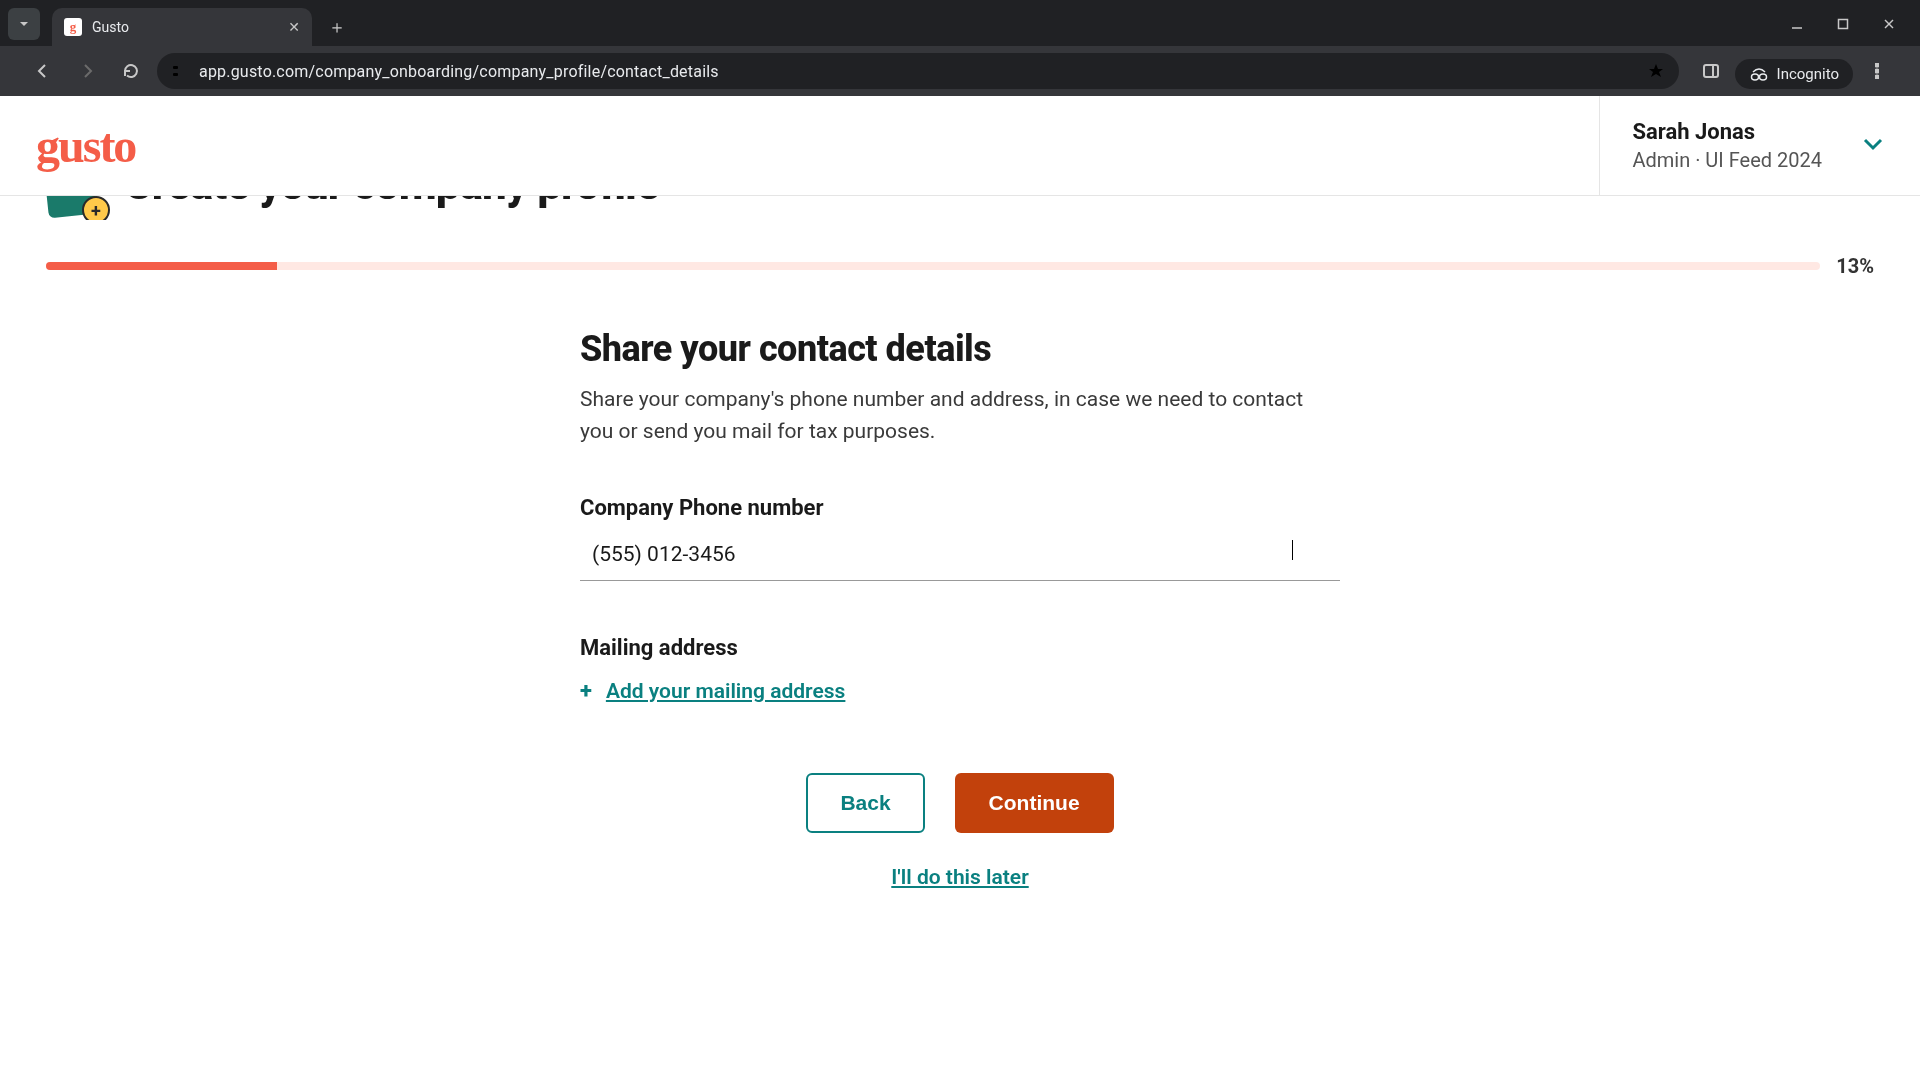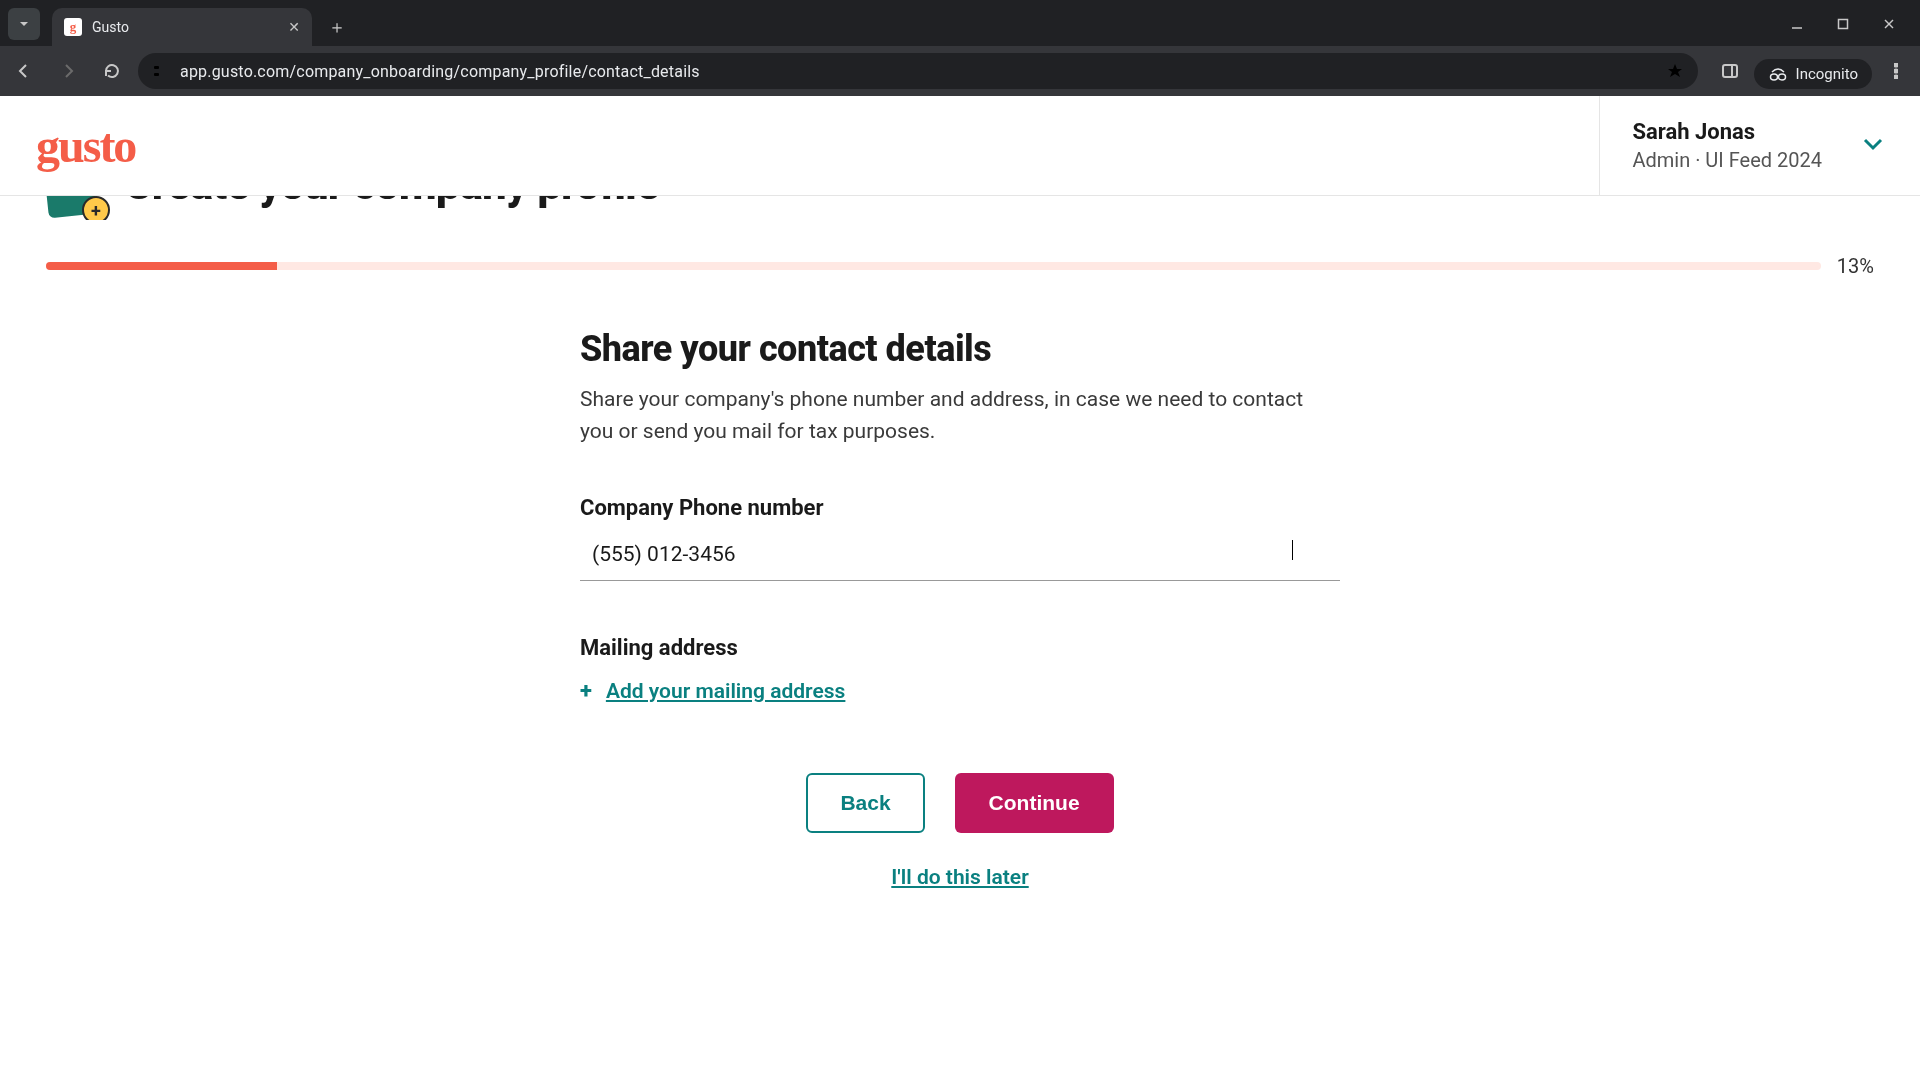--- a/index.html
+++ b/index.html
@@ -86,21 +86,21 @@
       color: #c8c8c8;
       cursor: pointer;
     }
     .wc-btn svg { stroke: #c8c8c8; fill: none; }
 
     .browser-toolbar {
       background: #35363a;
       height: 50px;
       display: flex;
       align-items: center;
-      padding: 0 6px;
+      padding: 0 25px;
       gap: 8px;
     }
     .nav-btn {
       width: 36px;
       height: 36px;
       border-radius: 50%;
       display: flex;
       align-items: center;
       justify-content: center;
       cursor: pointer;
@@ -232,20 +232,21 @@
       letter-spacing: -1px;
       white-space: nowrap;
       margin-top: -44px;
     }
 
     .progress-wrap {
       display: flex;
       align-items: center;
       gap: 16px;
       margin-top: 34px;
+      font-weight: bold;
     }
     .progress-track {
       flex: 1;
       height: 8px;
       background: #ffe8e3;
       border-radius: 4px;
       overflow: hidden;
     }
     .progress-fill {
       height: 100%;
@@ -320,21 +321,21 @@
       border-radius: 6px;
       cursor: pointer;
       border: 2px solid transparent;
     }
     .btn-secondary {
       background: #fff;
       color: #0a8080;
       border-color: #0a8080;
     }
     .btn-primary {
-      background: #be185d;
+      background: #c2410c;
       color: #fff;
     }
     .skip-link {
       display: block;
       text-align: center;
       margin-top: 32px;
       font-size: 21px;
       font-weight: 600;
       color: #0a8080;
       text-decoration: underline;

